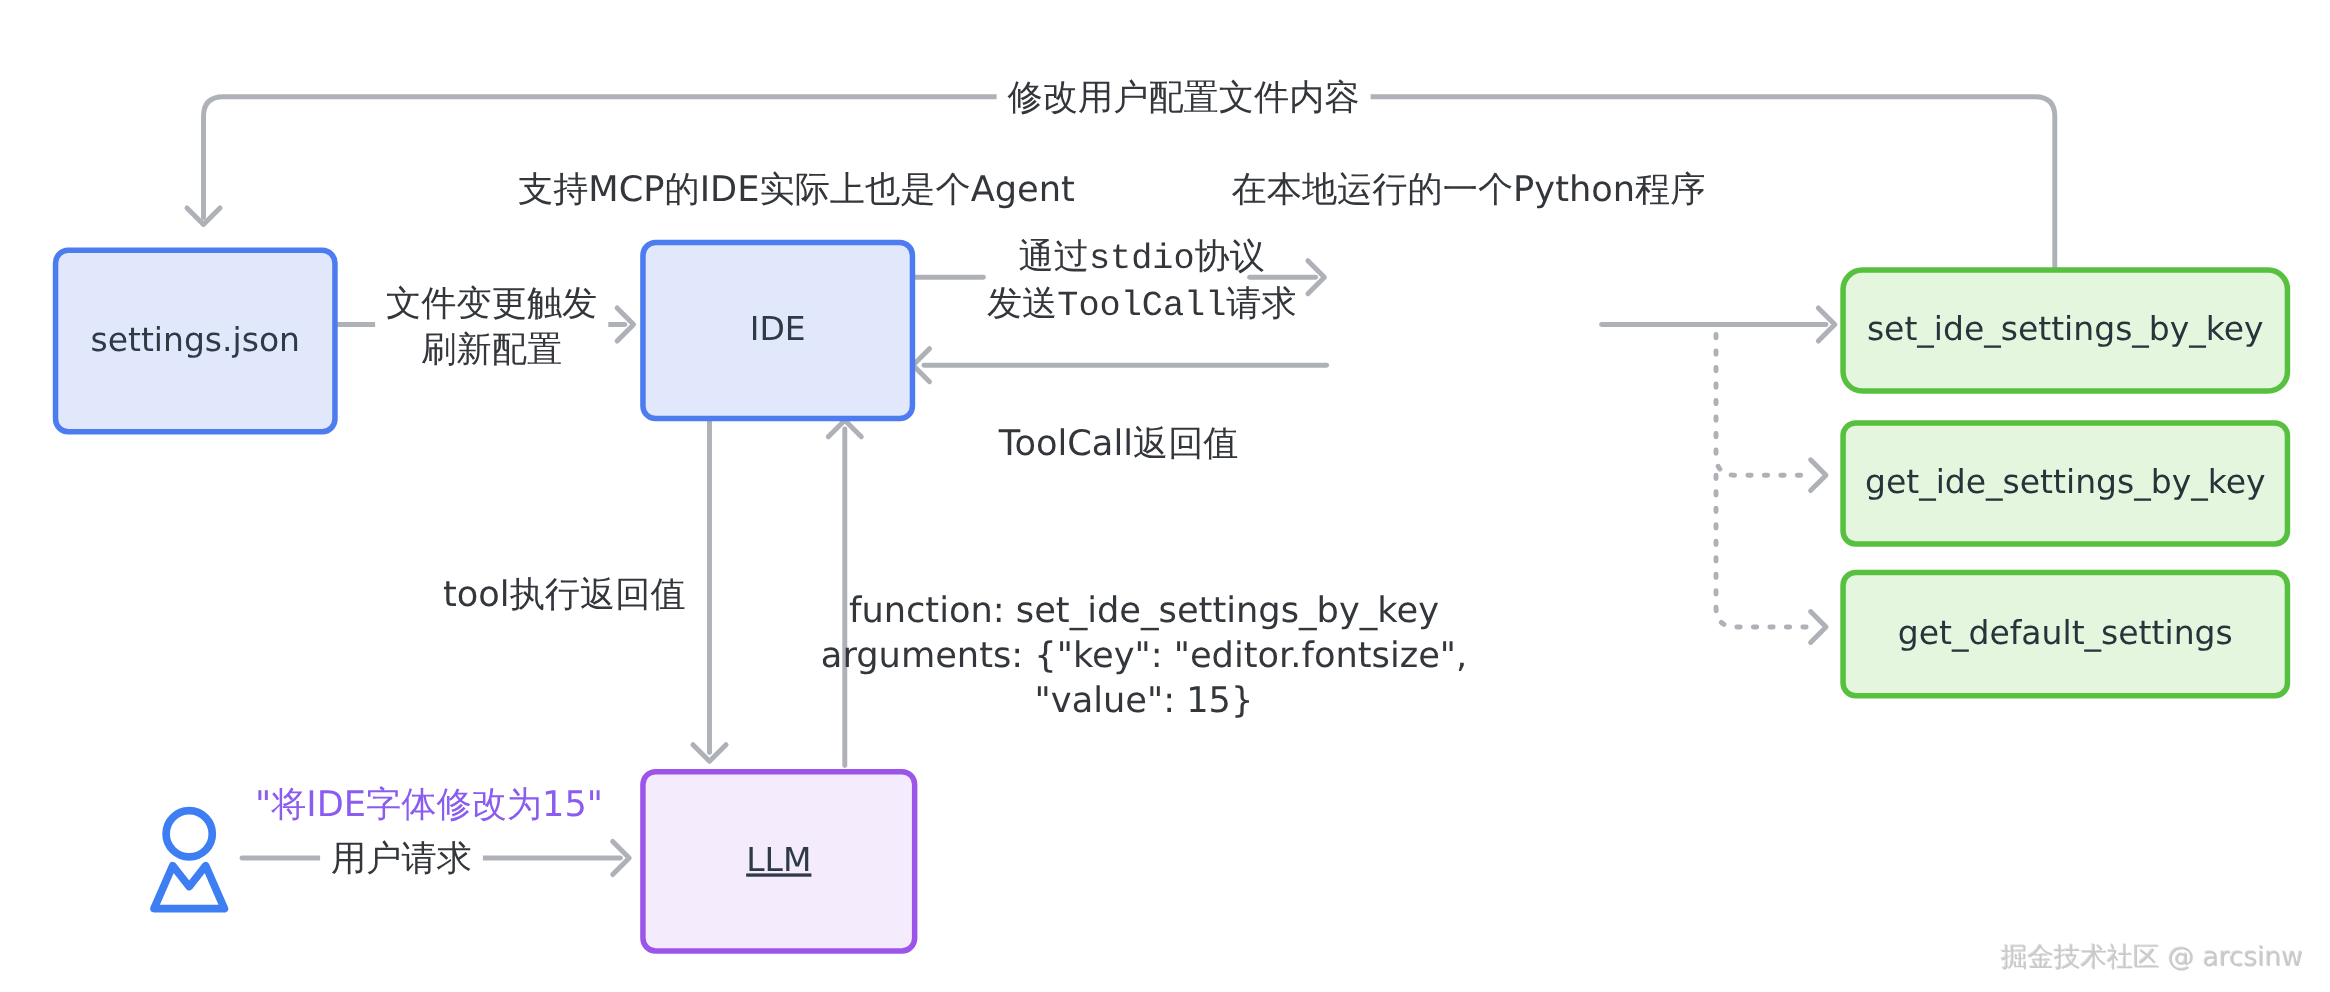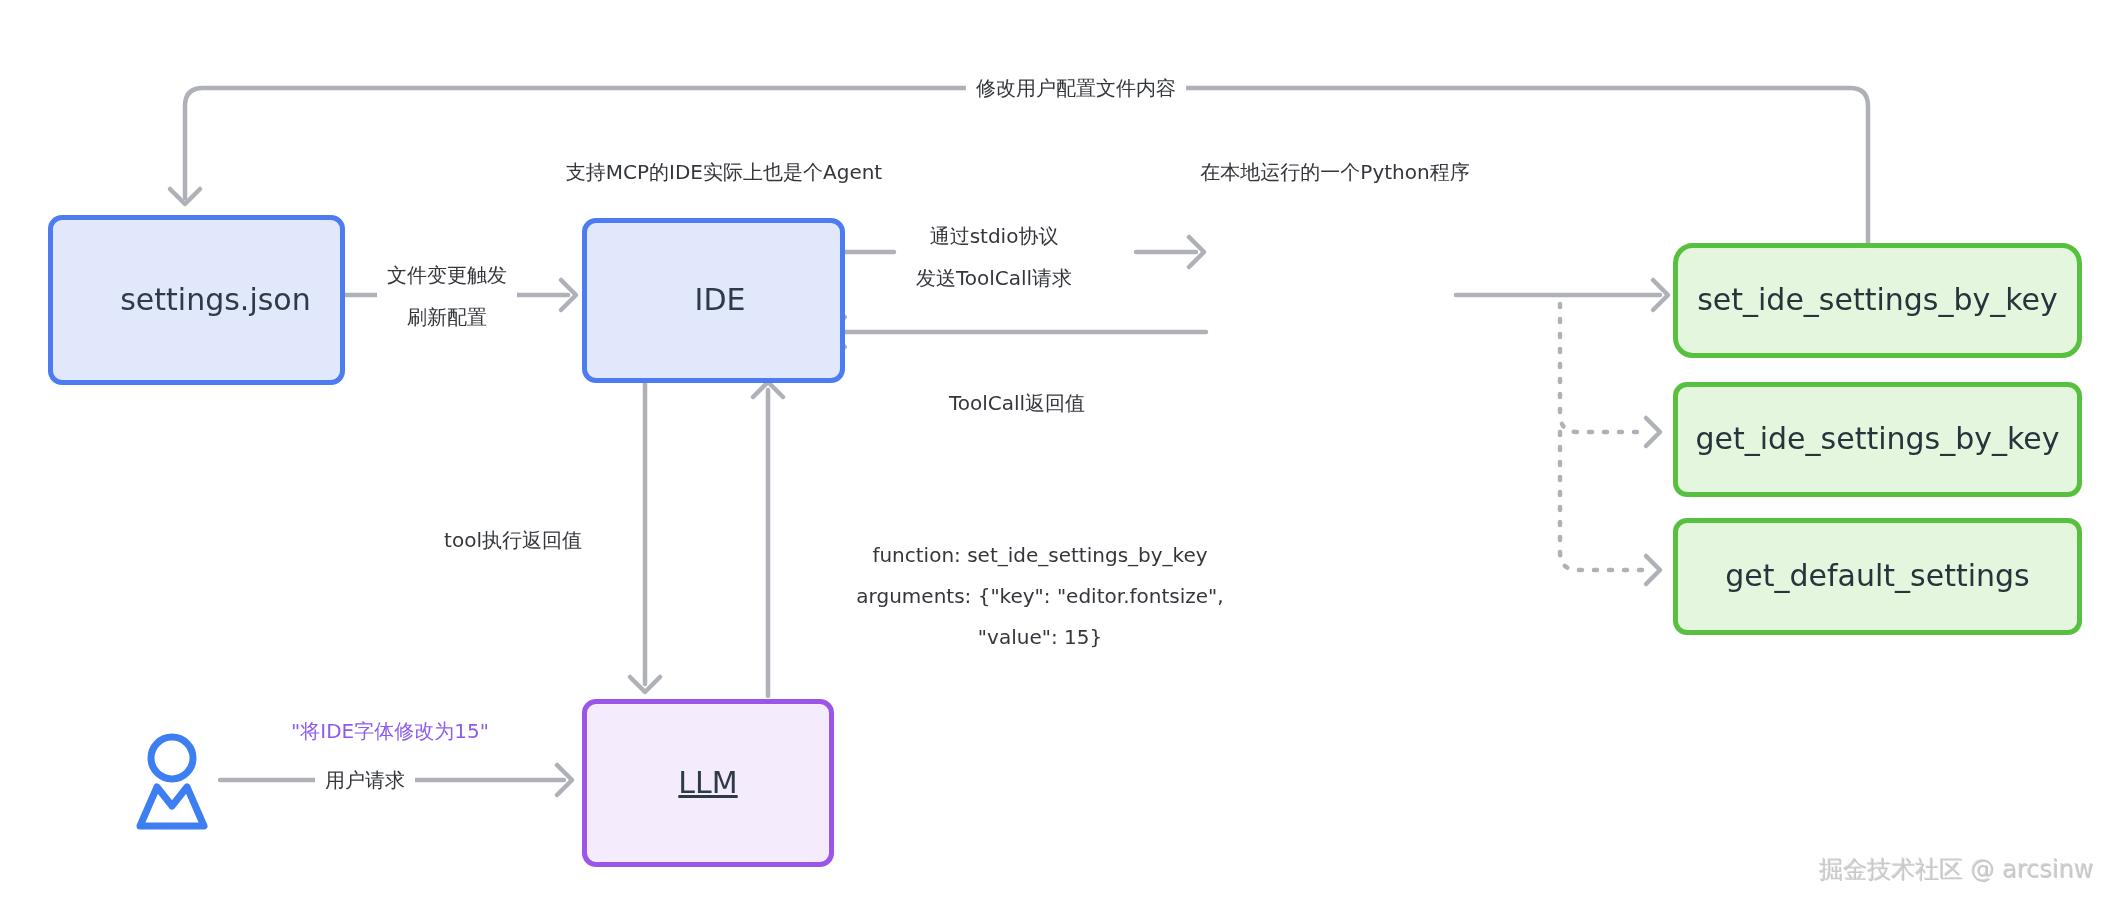--- a/index.html
+++ b/index.html
@@ -5,21 +5,21 @@
   html,body{margin:0;padding:0;background:#ffffff;}
   body{font-family:"DejaVu Sans","Liberation Sans",sans-serif;}
   .canvas{position:relative;width:2118px;height:902px;background:#ffffff;overflow:hidden;}
   svg.wires{position:absolute;left:0;top:0;z-index:1;}
   .node{position:absolute;z-index:2;display:flex;flex-direction:column;align-items:center;justify-content:center;
         border-radius:14px;font-size:30px;color:#2f3a47;text-align:center;line-height:1.35;}
   .node.blue{border:5px solid #4d7cf0;background:#e1e8fb;}
   .node.green{border:5px solid #57c13f;background:#e4f6dd;color:#27343c;}
   .node.purple{border:5px solid #9c55e9;background:#f4ecfc;}
   .ann{position:absolute;z-index:3;transform:translate(-50%,-50%);white-space:nowrap;text-align:center;
-       font-size:20px;color:#33363b;background:#ffffff;padding:2px 10px;line-height:42px;}
+       font-size:32px;color:#33363b;background:#ffffff;padding:2px 10px;line-height:42px;}
   .ann.nobg{background:transparent;}
   .ann.purpletext{color:#8a5cf0;background:transparent;}
   .watermark{position:absolute;z-index:3;right:24px;bottom:16px;font-size:24px;color:#c9c9c9;
              text-shadow:2px 2px 1px rgba(255,255,255,.95), -1px -1px 0 rgba(150,150,150,.35);}
   .person{position:absolute;z-index:2;}
 </style>
 </head>
 <body>
 
 <div class="canvas">
@@ -52,25 +52,25 @@
       <path stroke-dasharray="3 12" d="M 1560 304 L 1560 414 Q 1560 432 1578 432 L 1648 432"></path>
       <path d="M 1646 418 L 1660 432 L 1646 446"></path>
       <path stroke-dasharray="3 12" d="M 1560 432 L 1560 552 Q 1560 570 1578 570 L 1648 570"></path>
       <path d="M 1646 556 L 1660 570 L 1646 584"></path>
 
       <path d="M 220 780 L 564 780"></path>
       <path d="M 557 765 L 572 780 L 557 795"></path>
     </g>
   </svg>
 
-  <div class="node blue" style="left:48px;top:215px;width:249px;height:160px;padding-left:38px;">
+  <div class="node blue" style="left:48px;top:225px;width:249px;height:160px;">
     <span>settings.json</span>
   </div>
 
-  <div class="node blue" style="left:582px;top:218px;width:240px;height:155px;padding-left:13px;">
+  <div class="node blue" style="left:582px;top:218px;width:240px;height:155px;">
     <span>IDE</span>
   </div>
 
 
   <div class="node purple" style="left:582px;top:699px;width:242px;height:158px;text-decoration:underline;">
     <span>LLM</span>
   </div>
 
   <div class="node green" style="left:1673px;top:243px;width:399px;height:105px;border-radius:20px;">
     <span>set_ide_settings_by_key</span>
@@ -93,21 +93,21 @@
 
   <div class="ann nobg" style="left:724px;top:172px;">支持MCP的IDE实际上也是个Agent</div>
 
   <div class="ann nobg" style="left:1335px;top:172px;">在本地运行的一个Python程序</div>
 
   <div class="ann" style="left:447px;top:296px;">
     <div>文件变更触发</div>
     <div>刷新配置</div>
   </div>
 
-  <div class="ann nobg" style="left:994px;top:257px;">
+  <div class="ann nobg" style="left:1038px;top:257px;font-family:Liberation Mono, monospace;">
     <div>通过stdio协议</div>
     <div>发送ToolCall请求</div>
   </div>
 
   <div class="ann nobg" style="left:1017px;top:403px;">
     <div>ToolCall返回值</div>
   </div>
 
   <div class="ann nobg" style="left:513px;top:540px;">tool执行返回值</div>
 

